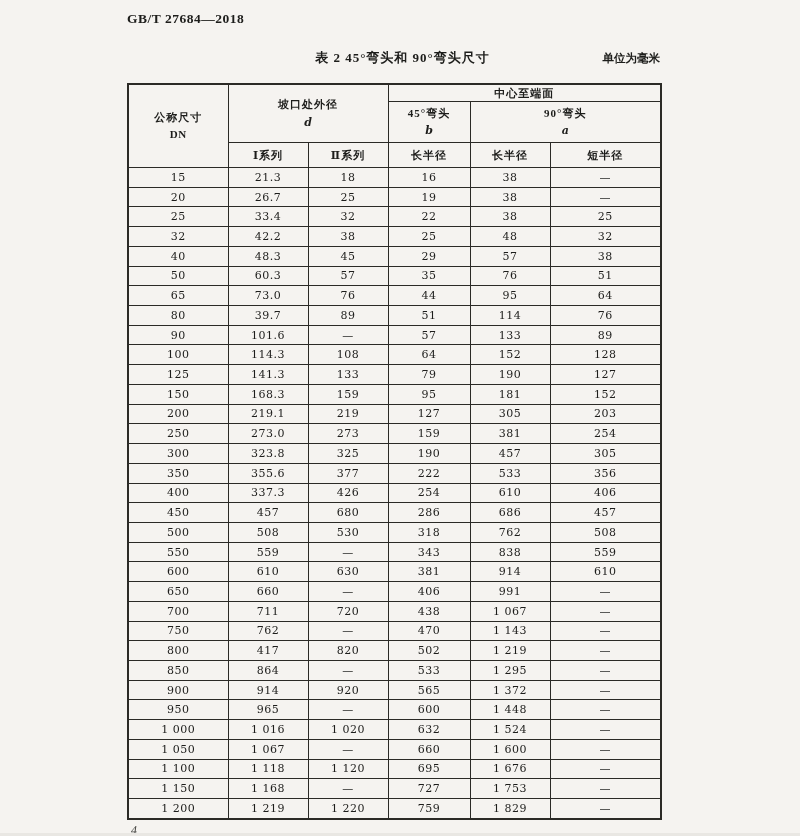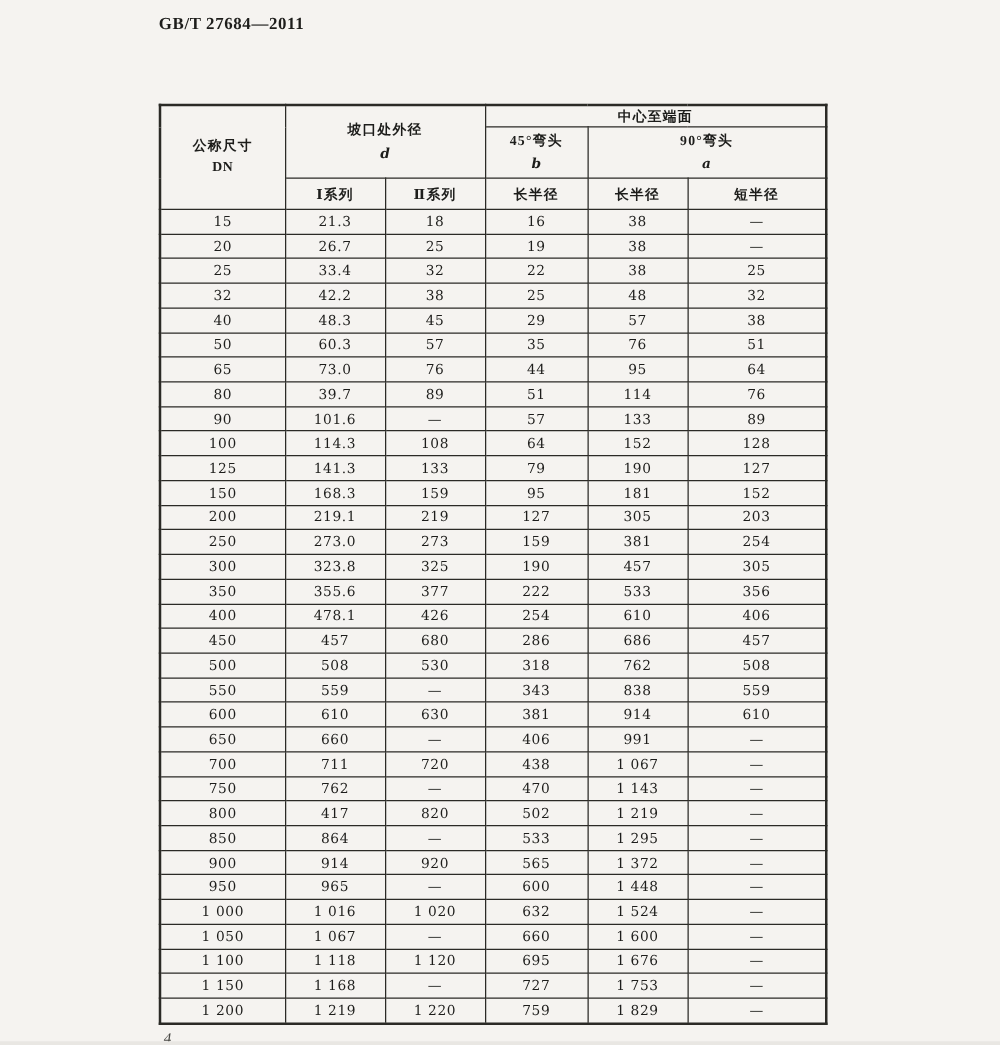--- a/index.html
+++ b/index.html
@@ -96,22 +96,26 @@
     width: 100%;
     height: 3px;
     background: #e9e7e3;
   }
 </style>
 </head>
 <body>
 
 <div class="page">
 
-  <div class="doc-number latin">GB/T 27684—2011</div>
-
+  <div class="doc-number latin">GB/T 27684—2018</div>
+
+  <div class="title-row">
+    <div class="table-title">表 2  45°弯头和 90°弯头尺寸</div>
+    <div class="unit-label">单位为毫米</div>
+  </div>
 
   <table class="data-table">
     <colgroup>
       <col style="width:100px">
       <col style="width:80px">
       <col style="width:80px">
       <col style="width:82px">
       <col style="width:80px">
       <col style="width:111px">
     </colgroup>
@@ -277,21 +281,21 @@
         <tr>
     <td>350</td>
     <td>355.6</td>
     <td>377</td>
     <td>222</td>
     <td>533</td>
     <td>356</td>
   </tr>
         <tr>
     <td>400</td>
-    <td>478.1</td>
+    <td>337.3</td>
     <td>426</td>
     <td>254</td>
     <td>610</td>
     <td>406</td>
   </tr>
         <tr>
     <td>450</td>
     <td>457</td>
     <td>680</td>
     <td>286</td>

